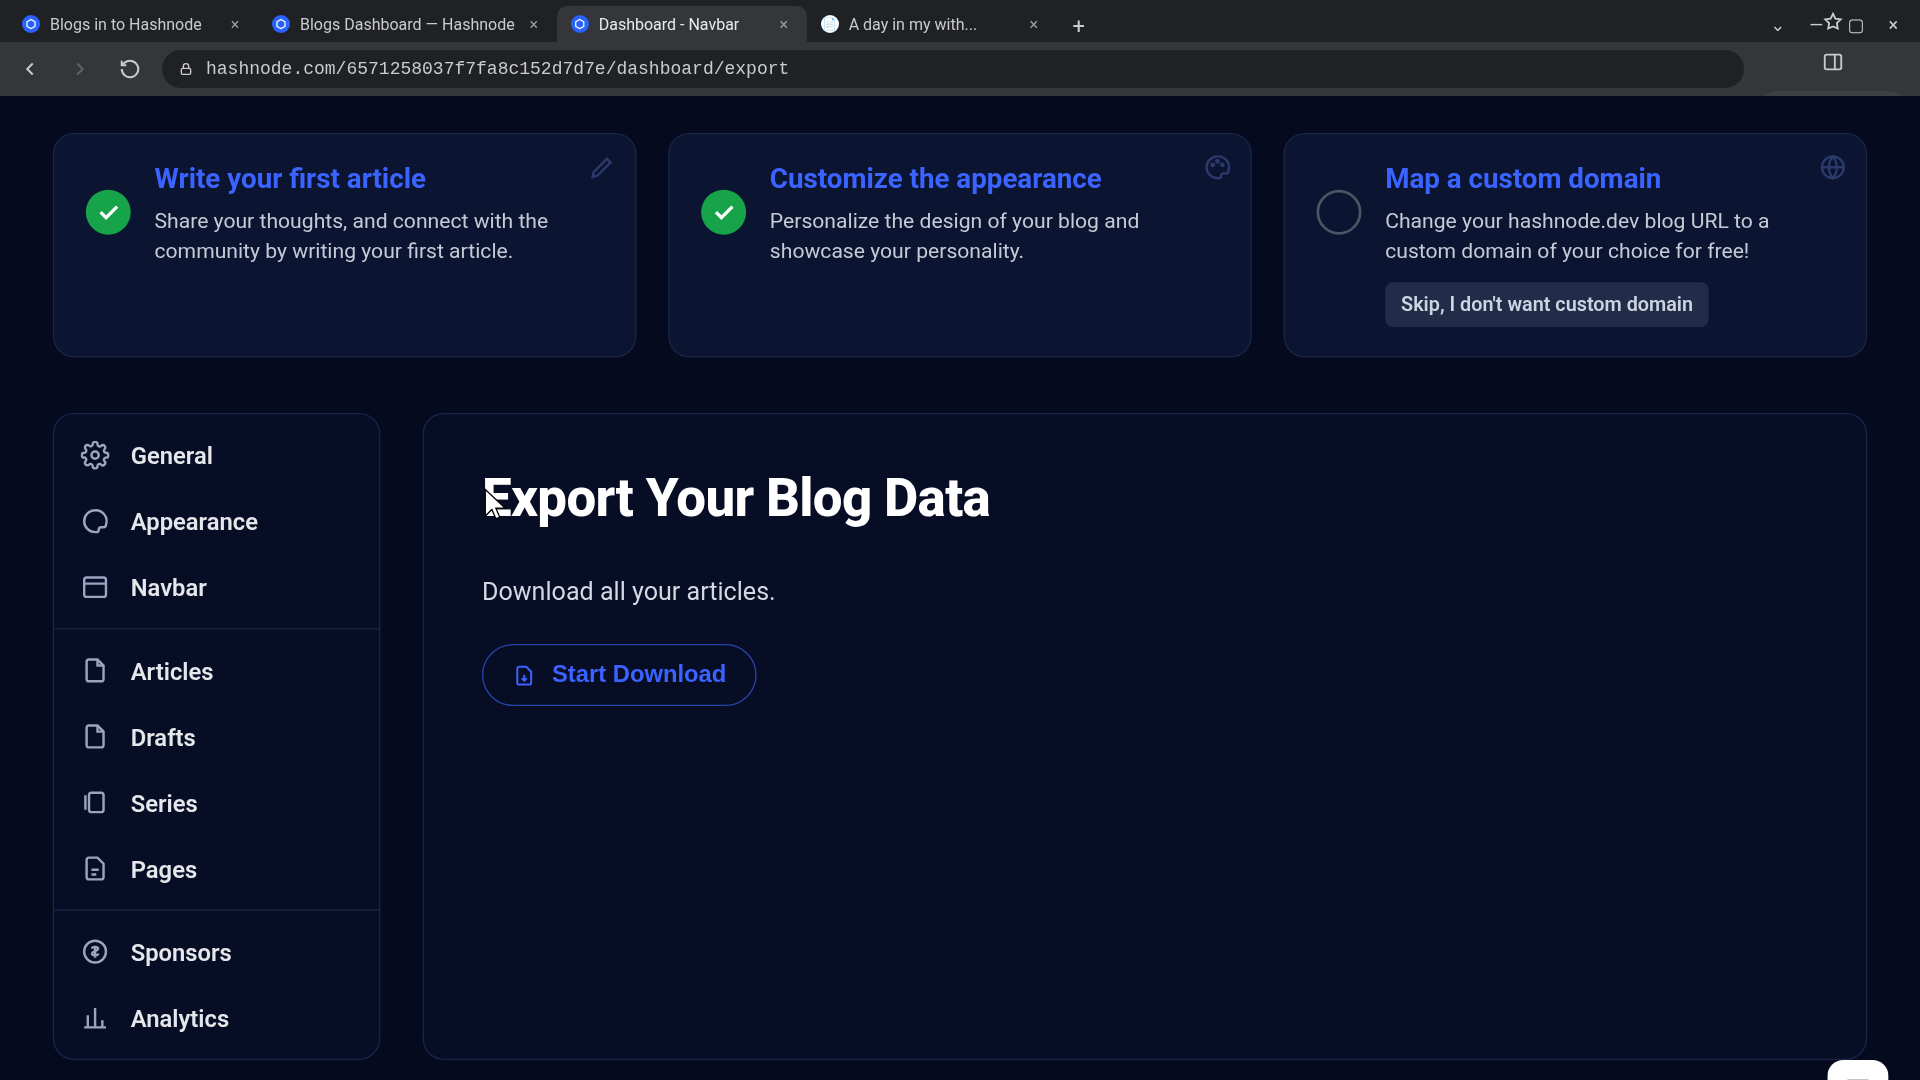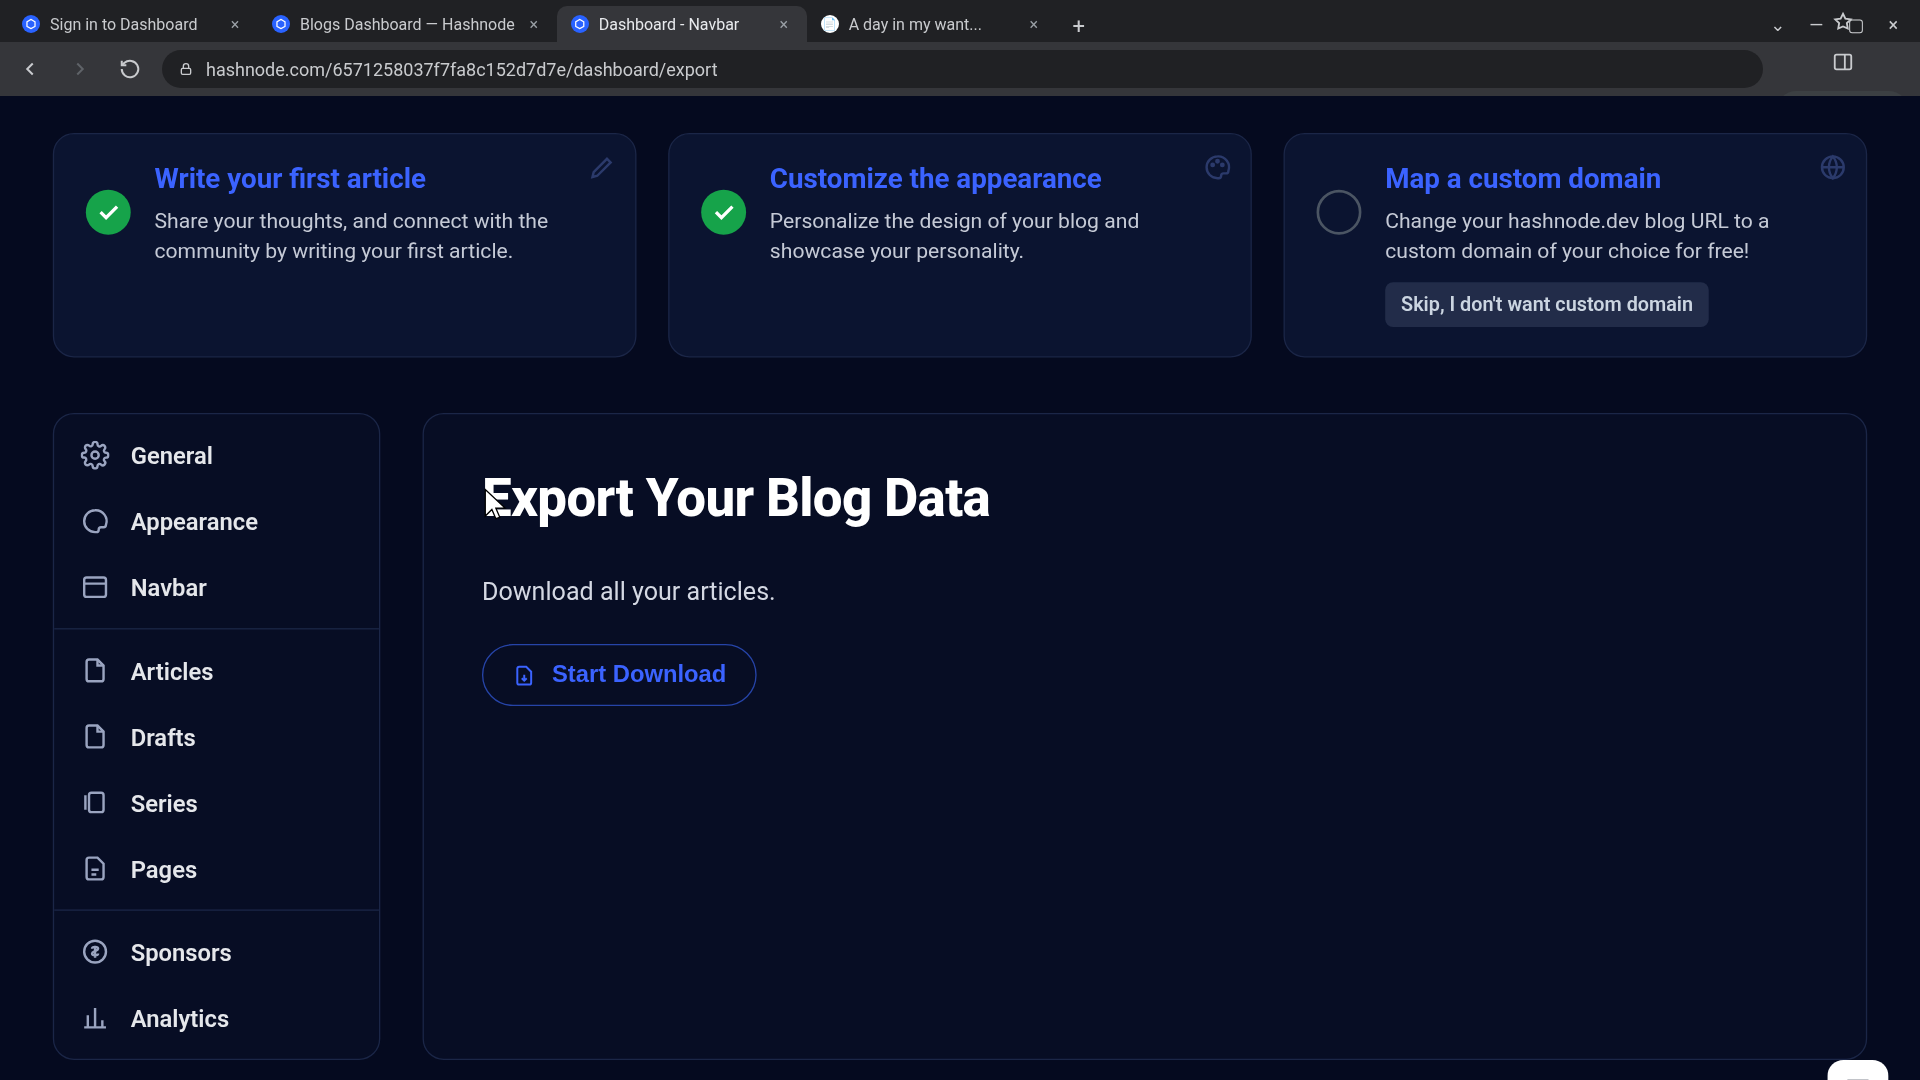--- a/index.html
+++ b/index.html
@@ -56,20 +56,21 @@
     margin-left:auto; display:flex; gap:24px; padding:0 14px; align-items:center;
     color:#c9cbce; height:36px;
   }
   .chrome-winctrls .wc { font-size:18px; cursor:pointer; }
 
   .chrome-toolbar {
     height: 54px;
     background: #35363a;
     display:flex; align-items:center; gap:14px;
     padding: 0 12px;
+    font-family: Liberation Mono, monospace;
   }
   .tbtn {
     width:36px; height:36px; display:flex; align-items:center; justify-content:center;
     color:#c9cbce; border-radius:50%; cursor:pointer;
   }
   .tbtn.disabled { color:#5f6368; }
   .addrbar {
     flex:1; height:38px; background:#202124; border-radius:20px;
     display:flex; align-items:center; gap:12px; padding:0 16px;
     color:#c9cbce; font-size:18px;
@@ -196,36 +197,36 @@
   }
 
   svg { display:block; }
 </style>
 </head>
 <body>
 
 <div class="chrome-tabs">
   <div class="tab">
     <span class="favicon favicon-hashnode">⬡</span>
-    <span class="label">Sign in to Dashboard</span>
+    <span class="label">Blogs in to Hashnode</span>
     <span class="close">×</span>
   </div>
   <div class="tab">
     <span class="favicon favicon-hashnode">⬡</span>
     <span class="label">Blogs Dashboard — Hashnode</span>
     <span class="close">×</span>
   </div>
   <div class="tab active">
     <span class="favicon favicon-hashnode">⬡</span>
     <span class="label">Dashboard - Navbar</span>
     <span class="close">×</span>
   </div>
   <div class="tab">
     <span class="favicon favicon-doc">📄</span>
-    <span class="label">A day in my want...</span>
+    <span class="label">A day in my with...</span>
     <span class="close">×</span>
   </div>
   <div class="newtab">+</div>
   <div class="chrome-winctrls">
     <span class="wc">⌄</span>
     <span class="wc">―</span>
     <span class="wc">▢</span>
     <span class="wc">×</span>
   </div>
 </div>

